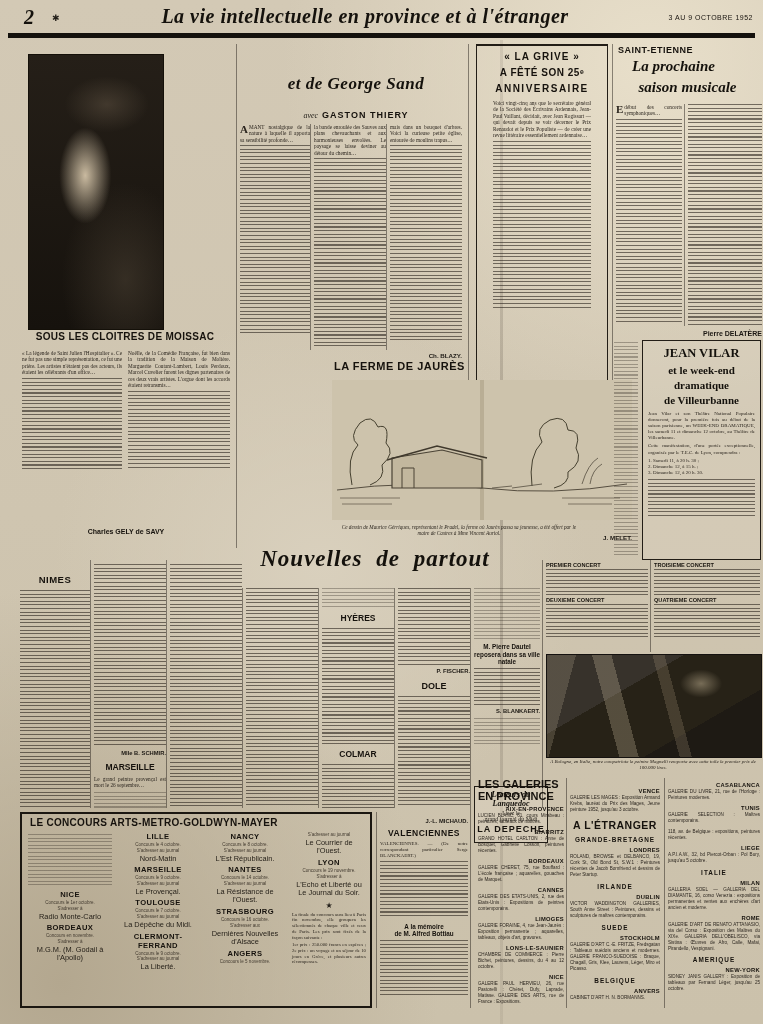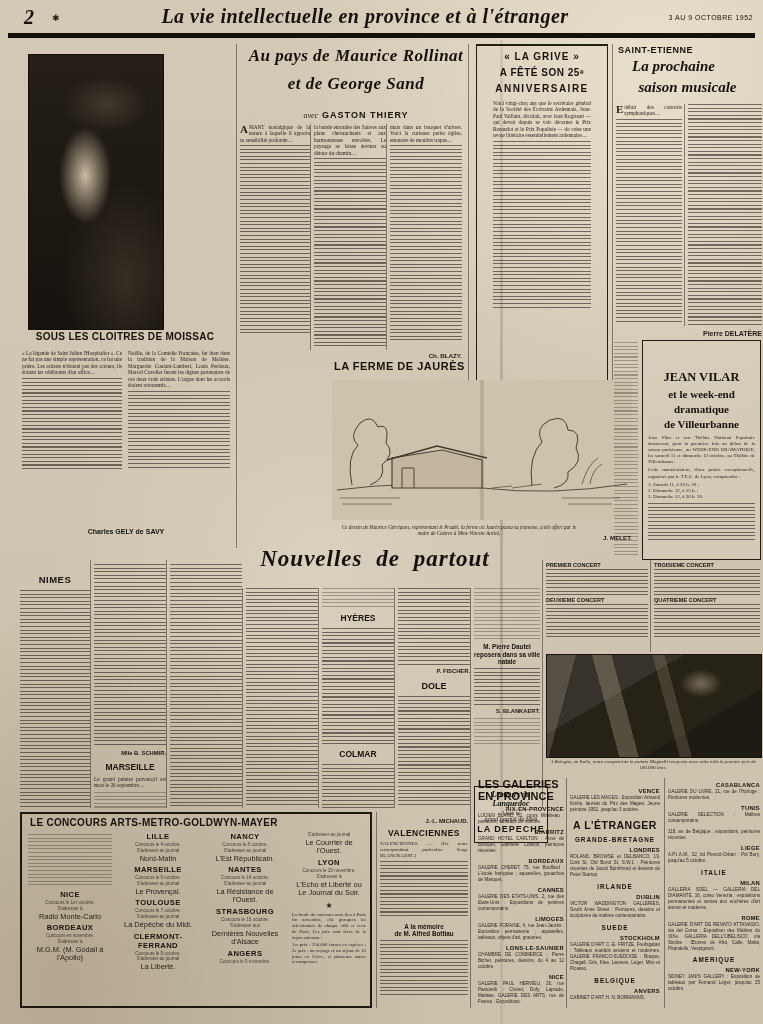--- a/index.html
+++ b/index.html
@@ -62,21 +62,20 @@
     <div class="t">« La légende de Saint Julien l'Hospitalier ». Ce ne fut pas une simple représentation, ce fut une prière. Les artistes n'étaient pas des acteurs, ils étaient les célébrants d'un office…</div>
     <div class="greek" style="height:92px;margin-top:2px;"></div>
   </div>
   <div class="abs" style="left:128px;top:350px;width:102px;">
     <div class="t">Noëlle, de la Comédie Française, fut bien dans la tradition de la Maison de Molière. Marguerite Coutant-Lambert, Louis Perdoux, Marcel Cuvelier furent les dignes partenaires de ces deux vrais artistes. L'orgue dont les accords étaient retransmis…</div>
     <div class="greek" style="height:78px;margin-top:2px;"></div>
   </div>
   <div class="abs hsans tc" style="left:24px;top:528px;width:204px;font-size:7px;">Charles GELY de SAVY</div>
   <div class="abs rule-v" style="left:236px;top:44px;height:504px;"></div>
 
-  <div class="abs hser tc" style="left:238px;top:46px;width:236px;font-size:17px;letter-spacing:.5px;">Au pays de Maurice Rollinat</div>
   <div class="abs hser tc" style="left:238px;top:74px;width:236px;font-size:17px;letter-spacing:.5px;">et de George Sand</div>
   <div class="abs tc" style="left:238px;top:104px;width:236px;">
     <span class="ti" style="font-size:8px;">avec</span>
     <span class="hsans" style="font-size:9px;letter-spacing:1px;">GASTON THIERY</span>
   </div>
   <div class="abs" style="left:240px;top:124px;width:70px;">
     <div class="t"><span class="drop">A</span><span>MANT nostalgique de la nature à laquelle il apporta sa sensibilité profonde…</span></div>
     <div class="greek" style="height:190px;margin-top:2px;"></div>
   </div>
   <div class="abs" style="left:314px;top:124px;width:72px;">
@@ -125,21 +124,21 @@
       <path d="M200 106 q-4-30 10-44 q-8-14 8-22 q16-6 18 10 q14 0 8 18 q8 14-8 24 q2 12-14 16" stroke="#45402f" stroke-width="1" fill="none"></path>
       <path d="M250 104 q6-20 16-26 M258 104 q2-14 12-20 M180 108 l30 -4 M160 108 l20 -2" stroke="#564e40" stroke-width=".8" fill="none"></path>
       <path d="M8 118 h60 M10 124 h50 M230 118 h58 M236 124 h44" stroke="#6a6050" stroke-width=".8"></path>
     </svg>
   </div>
   <div class="abs t ti tc" style="left:340px;top:524px;width:238px;font-size:5.2px;">Ce dessin de Maurice Gérriques, représentant le Pradel, la ferme où Jaurès passa sa jeunesse, a été offert par le maire de Castres à Mme Vincent Auriol.</div>
   <div class="abs sig" style="left:586px;top:534px;width:46px;">J. MELET.</div>
 
   <div class="abs greek greek-l" style="left:614px;top:342px;width:24px;height:214px;"></div>
   <div class="abs boxed" style="left:642px;top:340px;width:119px;height:220px;padding:5px 5px 0;box-sizing:border-box;background:rgba(222,213,196,.35);">
-    <div class="hser tc" style="font-size:12.5px;font-style:normal;margin-top:24px;">JEAN VILAR</div>
+    <div class="hser tc" style="font-size:12.5px;font-style:normal;">JEAN VILAR</div>
     <div class="hser tc" style="font-size:11px;font-style:normal;margin-top:3px;">et le week-end</div>
     <div class="hser tc" style="font-size:11px;font-style:normal;margin-top:3px;">dramatique</div>
     <div class="hser tc" style="font-size:11px;font-style:normal;margin-top:3px;">de Villeurbanne</div>
     <div class="t" style="margin-top:5px;font-size:5px;">Jean Vilar et son Théâtre National Populaire donneront, pour la première fois au début de la saison parisienne, un WEEK-END DRAMATIQUE, les samedi 11 et dimanche 12 octobre, au Théâtre de Villeurbanne.</div>
     <div class="t" style="margin-top:2px;font-size:5px;">Cette manifestation, d'une portée exceptionnelle, organisée par le T.E.C. de Lyon, comprendra :</div>
     <div class="t" style="margin-top:2px;font-size:5px;text-align:left;">1. Samedi 11, à 20 h. 30 ;</div>
     <div class="t" style="font-size:5px;text-align:left;">2. Dimanche 12, à 15 h. ;</div>
     <div class="t" style="font-size:5px;text-align:left;">3. Dimanche 12, à 20 h. 30.</div>
     <div class="greek" style="height:40px;margin-top:3px;"></div>
   </div>

